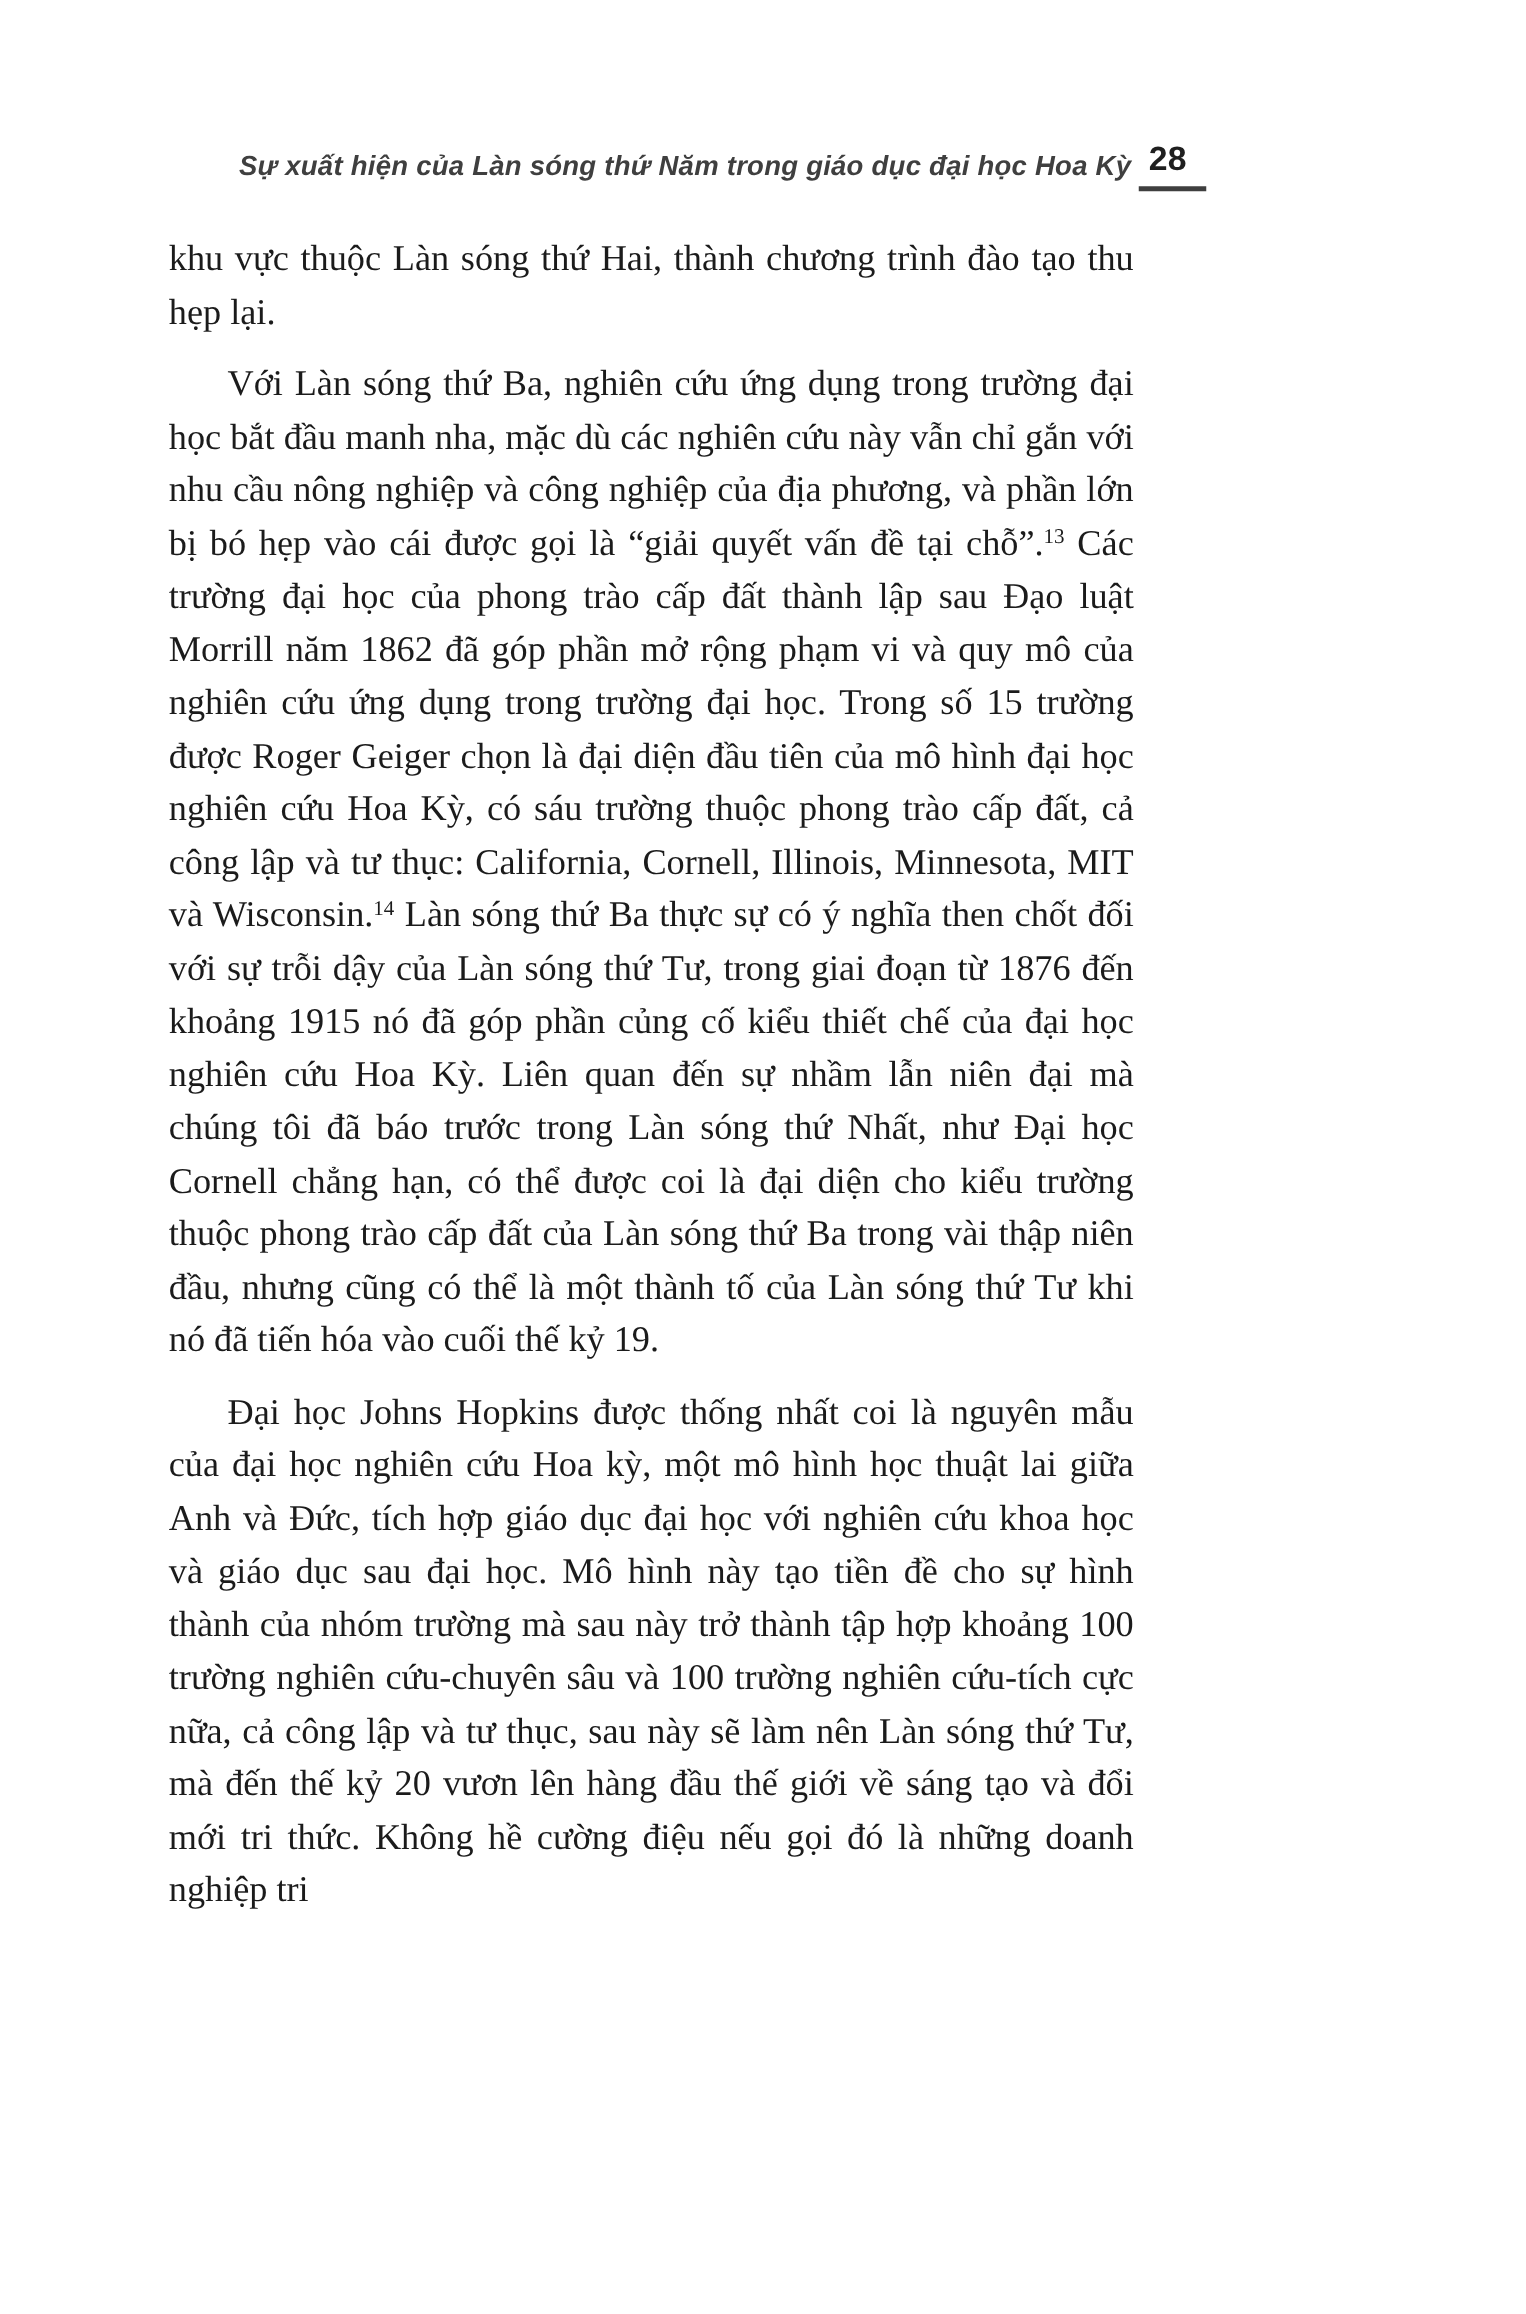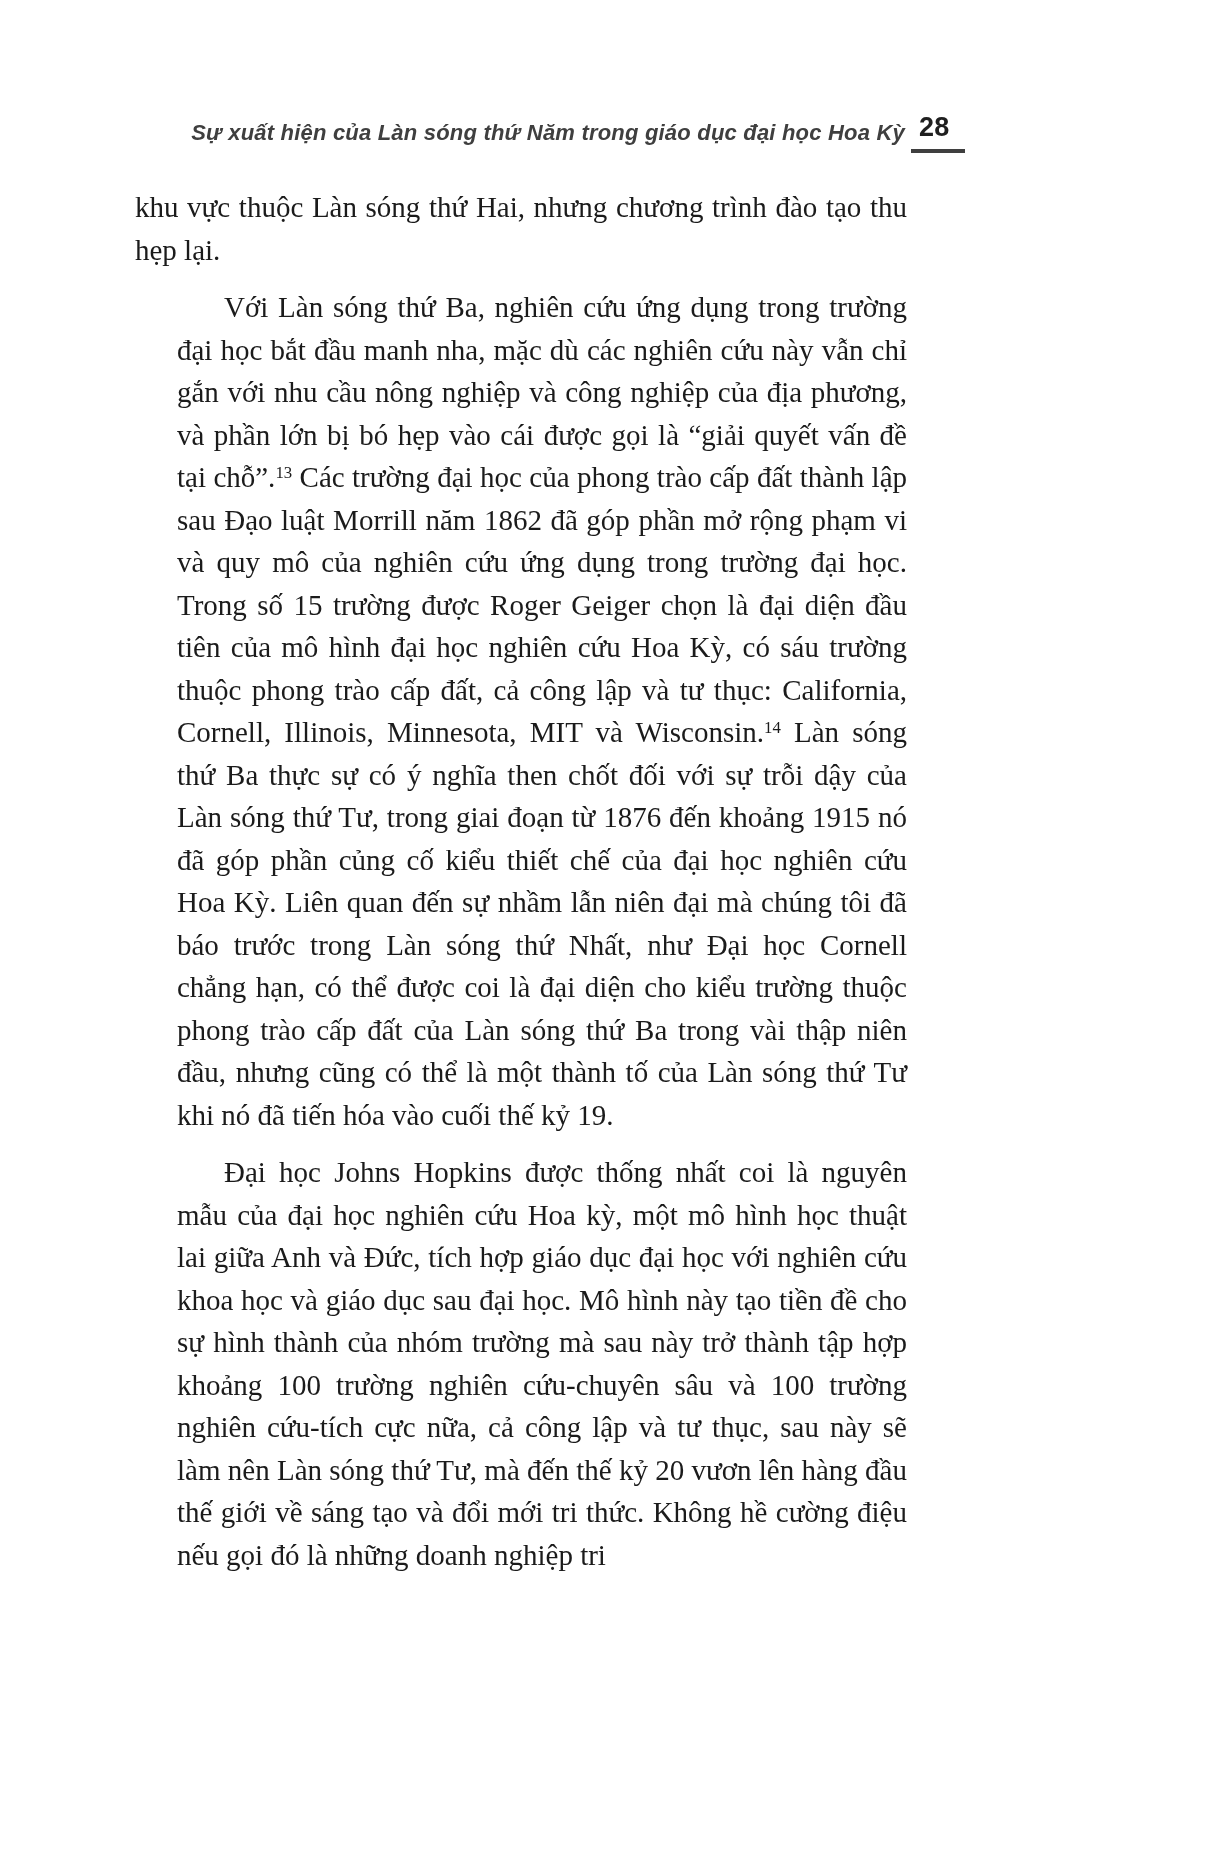--- a/index.html
+++ b/index.html
@@ -46,21 +46,21 @@
   .text-block {
     position: absolute;
     top: 186px;
     left: 135px;
     width: 772px;
     font-size: 29px;
     line-height: 42.5px;
     text-align: justify;
     color: #1b1b1b;
   }
-  .para + .para { margin-top: 15px; margin-left: 42px; }
+  .para + .para { margin-top: 15px; }
   .indent { text-indent: 47px; }
   sup.fn {
     font-size: 0.58em;
     line-height: 0;
     vertical-align: baseline;
     position: relative;
     top: -0.55em;
   }
 </style>
 </head>
@@ -68,21 +68,21 @@
 
 <div class="page">
 
   <header class="running-head">
     <span class="head-title">Sự xuất hiện của Làn sóng thứ Năm trong giáo dục đại học Hoa Kỳ</span>
     <span class="page-num">28</span>
   </header>
 
   <main class="text-block">
 
-    <p class="para">khu vực thuộc Làn sóng thứ Hai, nhưng chương trình đào tạo thu hẹp lại.</p>
+    <p class="para">khu vực thuộc Làn sóng thứ Hai, thành chương trình đào tạo thu hẹp lại.</p>
 
     <p class="para indent"><span>Với Làn sóng thứ Ba, nghiên cứu ứng dụng trong trường đại học bắt đầu manh nha, mặc dù các nghiên cứu này vẫn chỉ gắn với nhu cầu nông nghiệp và công nghiệp của địa phương, và phần lớn bị bó hẹp vào cái được gọi là “giải quyết vấn đề tại chỗ”.</span><sup class="fn">13</sup><span> Các trường đại học của phong trào cấp đất thành lập sau Đạo luật Morrill năm 1862 đã góp phần mở rộng phạm vi và quy mô của nghiên cứu ứng dụng trong trường đại học. Trong số 15 trường được Roger Geiger chọn là đại diện đầu tiên của mô hình đại học nghiên cứu Hoa Kỳ, có sáu trường thuộc phong trào cấp đất, cả công lập và tư thục: California, Cornell, Illinois, Minnesota, MIT và Wisconsin.</span><sup class="fn">14</sup><span> Làn sóng thứ Ba thực sự có ý nghĩa then chốt đối với sự trỗi dậy của Làn sóng thứ Tư, trong giai đoạn từ 1876 đến khoảng 1915 nó đã góp phần củng cố kiểu thiết chế của đại học nghiên cứu Hoa Kỳ. Liên quan đến sự nhầm lẫn niên đại mà chúng tôi đã báo trước trong Làn sóng thứ Nhất, như Đại học Cornell chẳng hạn, có thể được coi là đại diện cho kiểu trường thuộc phong trào cấp đất của Làn sóng thứ Ba trong vài thập niên đầu, nhưng cũng có thể là một thành tố của Làn sóng thứ Tư khi nó đã tiến hóa vào cuối thế kỷ 19.</span></p>
 
     <p class="para indent">Đại học Johns Hopkins được thống nhất coi là nguyên mẫu của đại học nghiên cứu Hoa kỳ, một mô hình học thuật lai giữa Anh và Đức, tích hợp giáo dục đại học với nghiên cứu khoa học và giáo dục sau đại học. Mô hình này tạo tiền đề cho sự hình thành của nhóm trường mà sau này trở thành tập hợp khoảng 100 trường nghiên cứu-chuyên sâu và 100 trường nghiên cứu-tích cực nữa, cả công lập và tư thục, sau này sẽ làm nên Làn sóng thứ Tư, mà đến thế kỷ 20 vươn lên hàng đầu thế giới về sáng tạo và đổi mới tri thức. Không hề cường điệu nếu gọi đó là những doanh nghiệp tri</p>
 
   </main>
 
 </div>
 
 </body></html>

